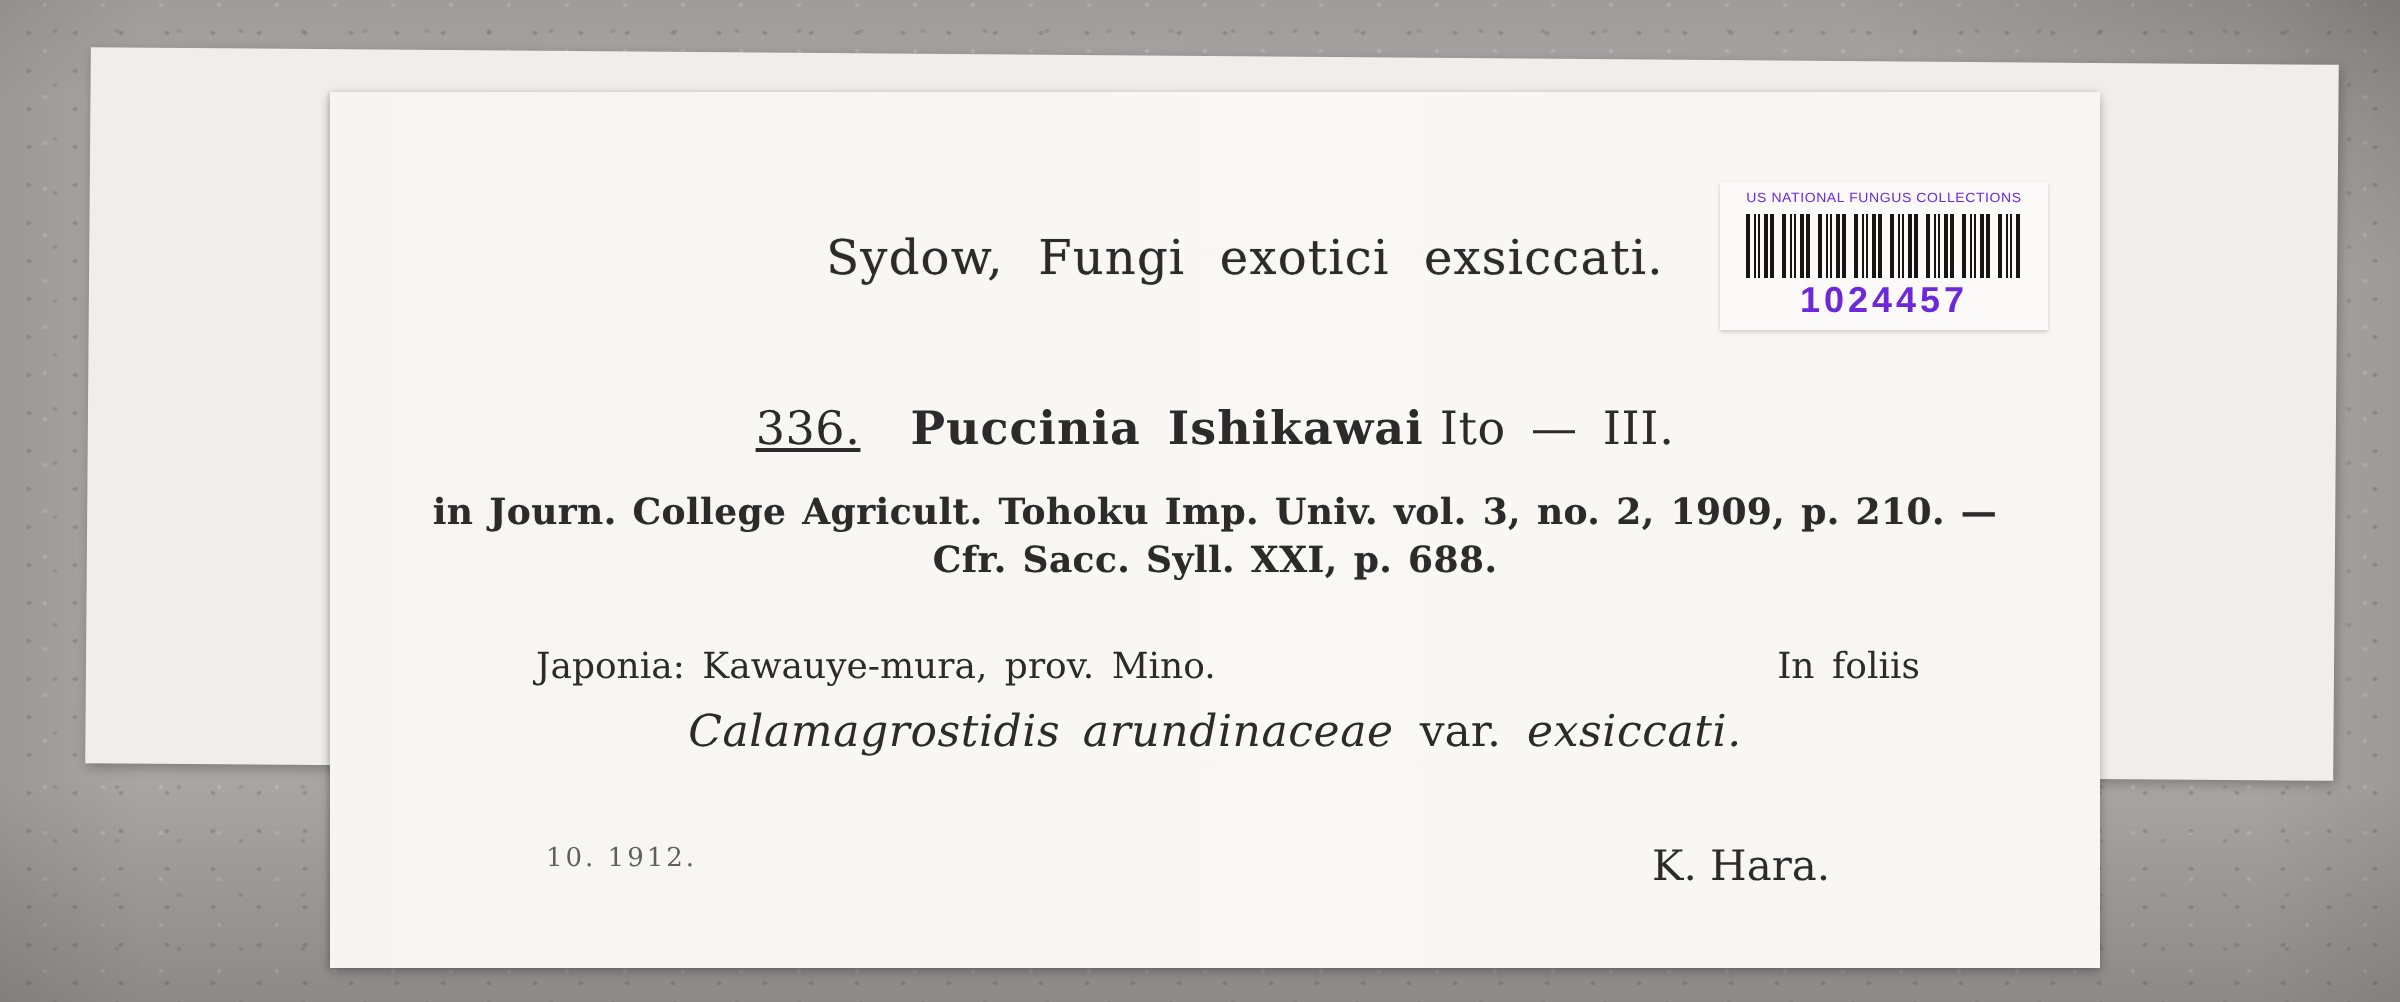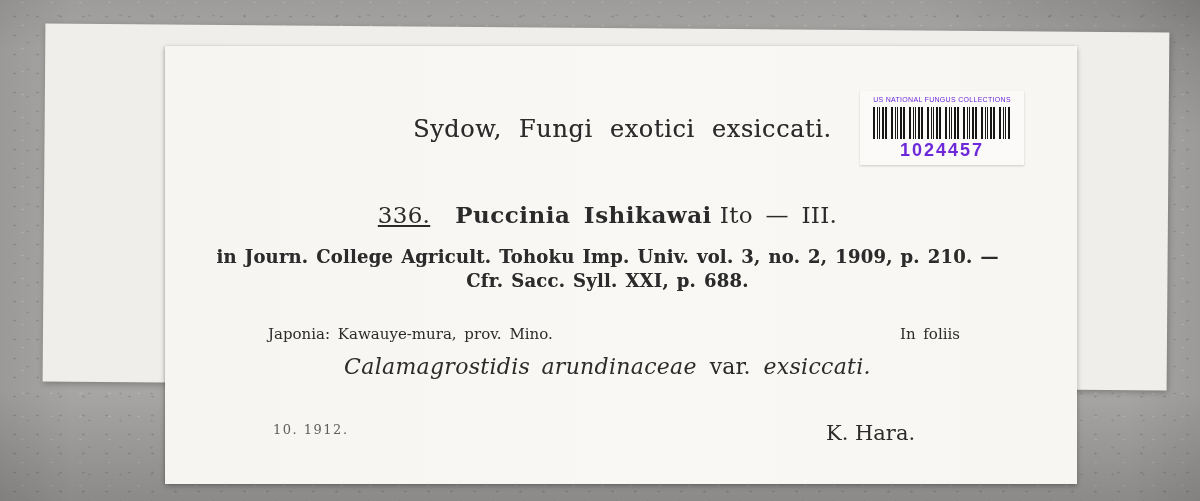--- a/index.html
+++ b/index.html
@@ -22,31 +22,30 @@
     background:linear-gradient(180deg,#f1f0ec,#edecе8 60%,#eceae6);
     background-color:#efeeea;
     transform:rotate(.45deg);
     box-shadow:1px 2px 6px rgba(0,0,0,.25);
   }
   .card{
     position:absolute;left:165px;top:46px;width:885px;height:438px;
     background:linear-gradient(90deg,#f6f5f1,#f9f8f5 55%,#f7f6f2);
     box-shadow:0 2px 5px rgba(0,0,0,.28), -1px 0 2px rgba(0,0,0,.10);
     color:#2b2b2b;
-    padding-left:27px;
   }
   .row{position:absolute;left:0;width:885px;text-align:center;white-space:nowrap;}
   .series{top:69px;font-size:24px;line-height:28px;letter-spacing:.6px;word-spacing:9px;transform:translateX(15px);text-shadow:0 0 .5px rgba(43,43,43,.55);}
   .titleline{top:154px;font-size:23px;line-height:30px;letter-spacing:.3px;word-spacing:5px;}
   .titleline .num{margin-right:25px;text-decoration:underline;}
   .titleline .sp{font-weight:bold;margin-right:8px;letter-spacing:.5px;}
   .cit{font-size:18px;line-height:20px;font-weight:bold;letter-spacing:.2px;word-spacing:1.5px;text-shadow:0 0 .4px rgba(43,43,43,.4);}
   .cit1{top:201px;}
   .cit2{top:225px;}
-  .locrow{top:275px;font-size:15px;line-height:26px;display:flex;justify-content:space-between;box-sizing:border-box;padding:0 90px 0 103px;word-spacing:3px;}
+  .locrow{top:275px;font-size:18px;line-height:26px;display:flex;justify-content:space-between;box-sizing:border-box;padding:0 90px 0 103px;word-spacing:3px;}
   .host{top:307px;font-size:22px;line-height:27px;word-spacing:4px;}
   .host .it{font-style:italic;letter-spacing:.3px;}
   .host .rm{margin:0 2px;}
   .date{position:absolute;left:108px;top:376px;font-size:13px;line-height:16px;color:#5f5f5f;letter-spacing:1.5px;white-space:nowrap;}
   .collector{position:absolute;left:661px;top:375px;font-size:21px;line-height:25px;white-space:nowrap;}
   .sticker{
     position:absolute;left:860px;top:91px;width:164px;height:74px;
     background:#fbfaf8;box-shadow:0 1px 2px rgba(0,0,0,.18);
     display:flex;flex-direction:column;align-items:center;
     padding-top:5px;box-sizing:border-box;

